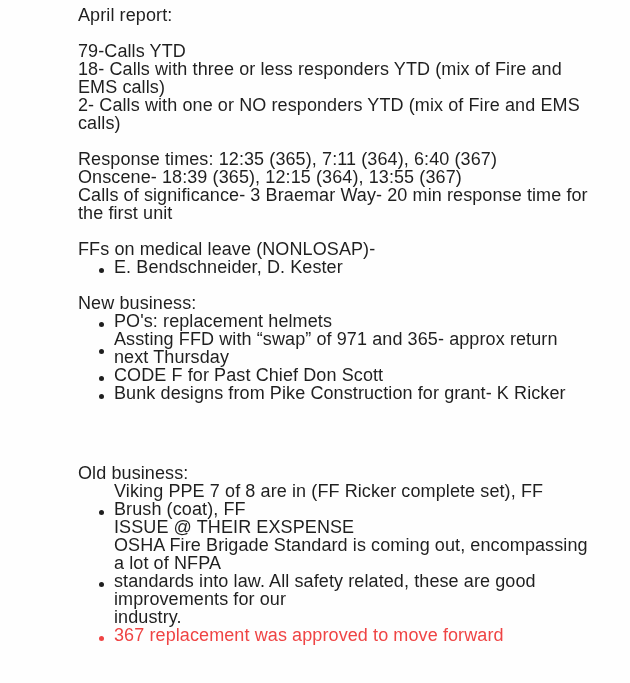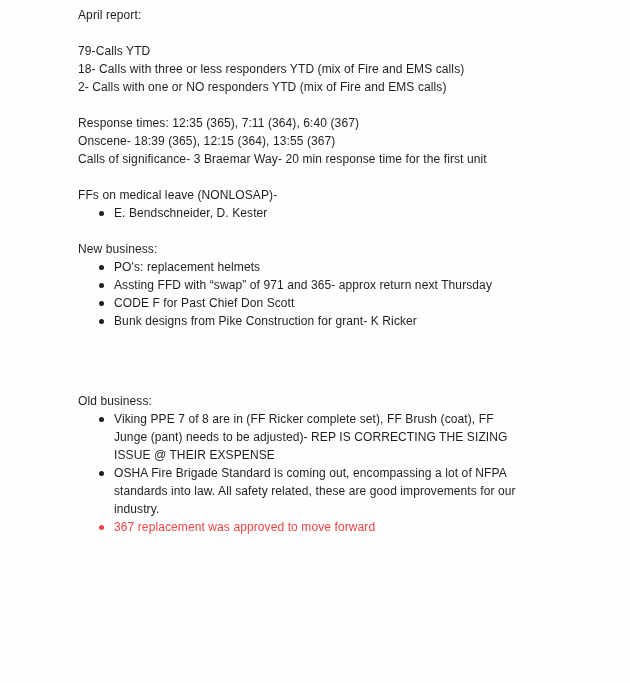--- a/index.html
+++ b/index.html
@@ -8,35 +8,35 @@
     background: #ffffff;
   }
   .page {
     position: relative;
     width: 630px;
     height: 683px;
     background: #fefefe;
     box-sizing: border-box;
     padding: 6px 38px 0 78px;
     font-family: "Liberation Sans", sans-serif;
-    font-size: 12px;
+    font-size: 18px;
     line-height: 18px;
     letter-spacing: 0.1px;
     overflow: hidden;
   }
   .doc-line {
     min-height: 18px;
     white-space: pre-wrap;
   }
   .doc-blank {
     height: 18px;
   }
   .doc-bullet {
     display: flex;
-    align-items: flex-start;
+    align-items: center;
   }
   .bullet-dot {
     flex: 0 0 auto;
     width: 5px;
     height: 5px;
     border-radius: 50%;
     background: currentColor;
     margin: 7px 10px 0 21px;
   }
   .bullet-text {
@@ -90,21 +90,20 @@
         <div class="bullet-text">
           <div class="doc-line">Bunk designs from Pike Construction for grant- K Ricker</div>
         </div>
       </div>
       <div style="height: 62px;"></div>
       <div class="doc-line">Old business:</div>
       <div class="doc-bullet">
         <span class="bullet-dot"></span>
         <div class="bullet-text">
           <div class="doc-line">Viking PPE 7 of 8 are in (FF Ricker complete set), FF Brush (coat), FF</div>
-          <div class="doc-line">Junge (pant) needs to be adjusted)- REP IS CORRECTING THE SIZING</div>
           <div class="doc-line">ISSUE @ THEIR EXSPENSE</div>
         </div>
       </div>
       <div class="doc-bullet">
         <span class="bullet-dot"></span>
         <div class="bullet-text">
           <div class="doc-line">OSHA Fire Brigade Standard is coming out, encompassing a lot of NFPA</div>
           <div class="doc-line">standards into law. All safety related, these are good improvements for our</div>
           <div class="doc-line">industry.</div>
         </div>

